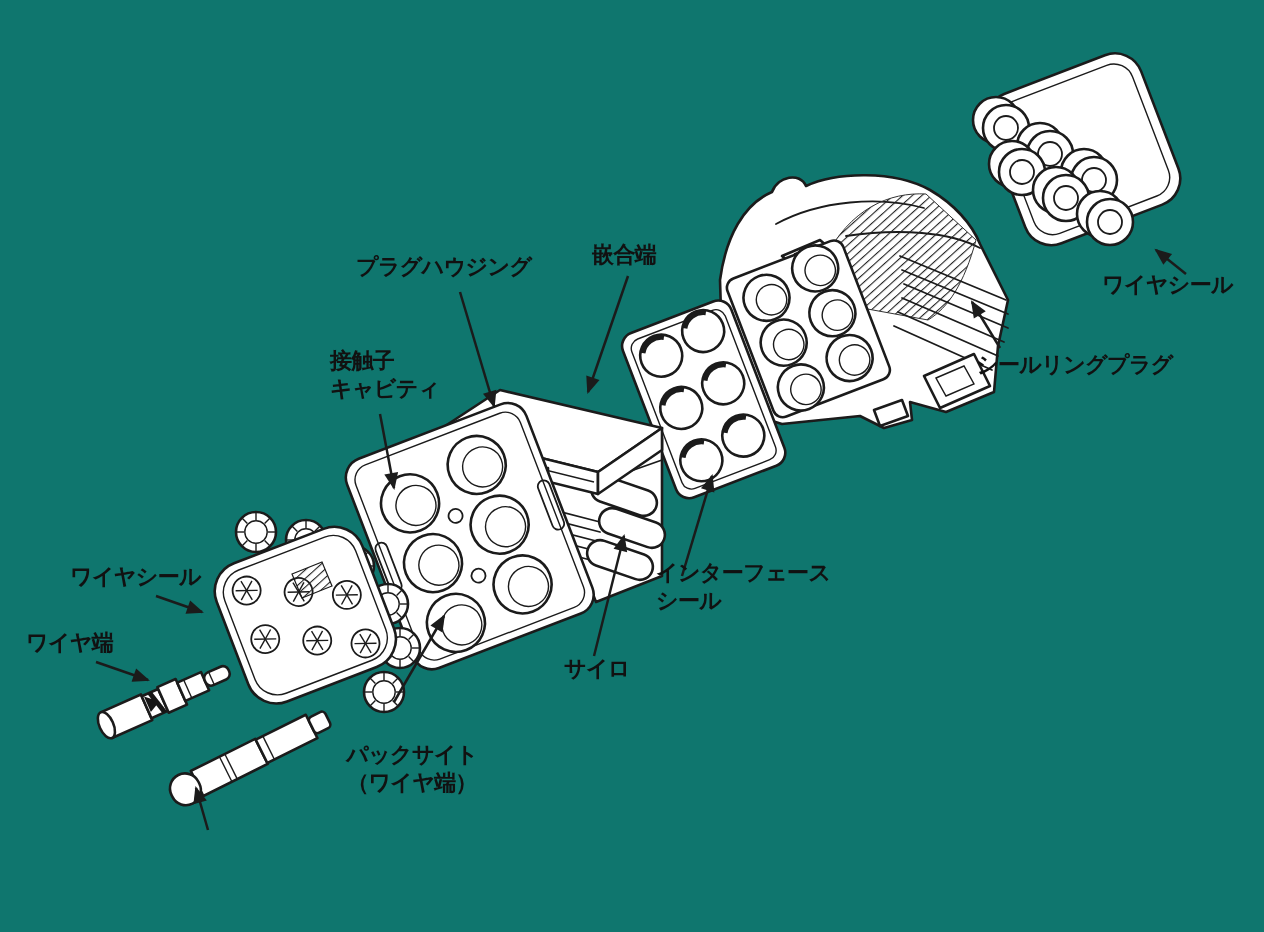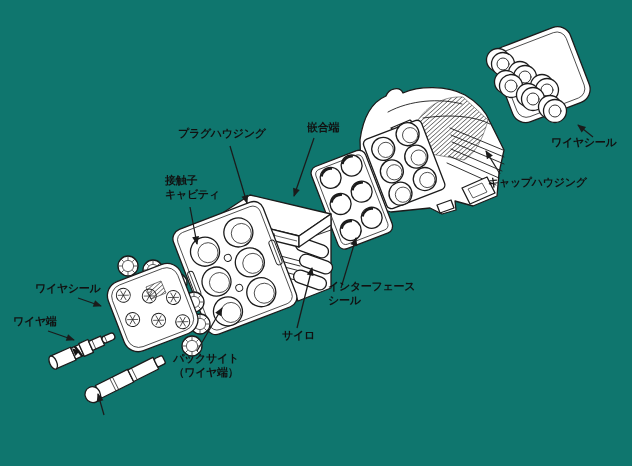--- a/index.html
+++ b/index.html
@@ -1,21 +1,21 @@
 <!DOCTYPE html>
 <html><head>
 <meta charset="utf-8">
 <style>
   html,body{margin:0;padding:0;background:#fff;}
   #canvas{position:relative;width:632px;height:466px;background:#0f766e;overflow:hidden;
           font-family:"DejaVu Sans",sans-serif;}
   #art{position:absolute;left:0;top:0;}
   .label{position:absolute;font-weight:bold;font-size:11px;line-height:14px;color:#111;
          white-space:pre-line;letter-spacing:-0.3px;}
-  .center{text-align:center;}
+  .center{text-align:center;margin-top:19px;}
   .fw{fill:#ffffff;stroke:#1b1b1b;stroke-width:1.3;stroke-linejoin:round;}
   .det{fill:none;stroke:#1b1b1b;stroke-width:0.9;stroke-linejoin:round;stroke-linecap:round;}
   .thin{fill:none;stroke:#1b1b1b;stroke-width:0.7;}
   .blk{fill:#161616;stroke:none;}
   .leader{fill:none;stroke:#1b1b1b;stroke-width:1.25;}
 </style>
 </head>
 <body>
 
 <div id="canvas">
@@ -223,25 +223,25 @@
     <line class="leader" x1="341" y1="288" x2="356" y2="238" marker-end="url(#ah)"></line>
     <line class="leader" x1="297" y1="328" x2="312" y2="268" marker-end="url(#ah)"></line>
     <line class="leader" x1="197" y1="351" x2="222" y2="308" marker-end="url(#ah)"></line>
     <line class="leader" x1="78" y1="298" x2="101" y2="306" marker-end="url(#ah)"></line>
     <line class="leader" x1="48" y1="331" x2="74" y2="340" marker-end="url(#ah)"></line>
     <line class="leader" x1="104" y1="415" x2="98" y2="394" marker-end="url(#ah)"></line>
   </g>
 </svg>
 
 <div class="label" style="left:178px;top:127px;">プラグハウジング</div>
-<div class="label" style="left:307px;top:121px;">嵌合端</div>
+<div class="label" style="left:296px;top:121px;">嵌合端</div>
 <div class="label" style="left:165px;top:174px;">接触子
 キャビティ</div>
 <div class="label" style="left:551px;top:136px;">ワイヤシール</div>
-<div class="label" style="left:488px;top:176px;">キャップハウジング</div>
+<div class="label" style="left:488px;top:176px;">シールリングプラグ</div>
 <div class="label" style="left:328px;top:280px;">インターフェース
 シール</div>
 <div class="label" style="left:282px;top:329px;font-family:Liberation Mono, monospace;">サイロ</div>
 <div class="label center" style="left:167px;top:352px;width:78px;">パックサイト
 （ワイヤ端）</div>
 <div class="label" style="left:35px;top:282px;">ワイヤシール</div>
 <div class="label" style="left:13px;top:315px;">ワイヤ端</div>
 
 </div>
 

